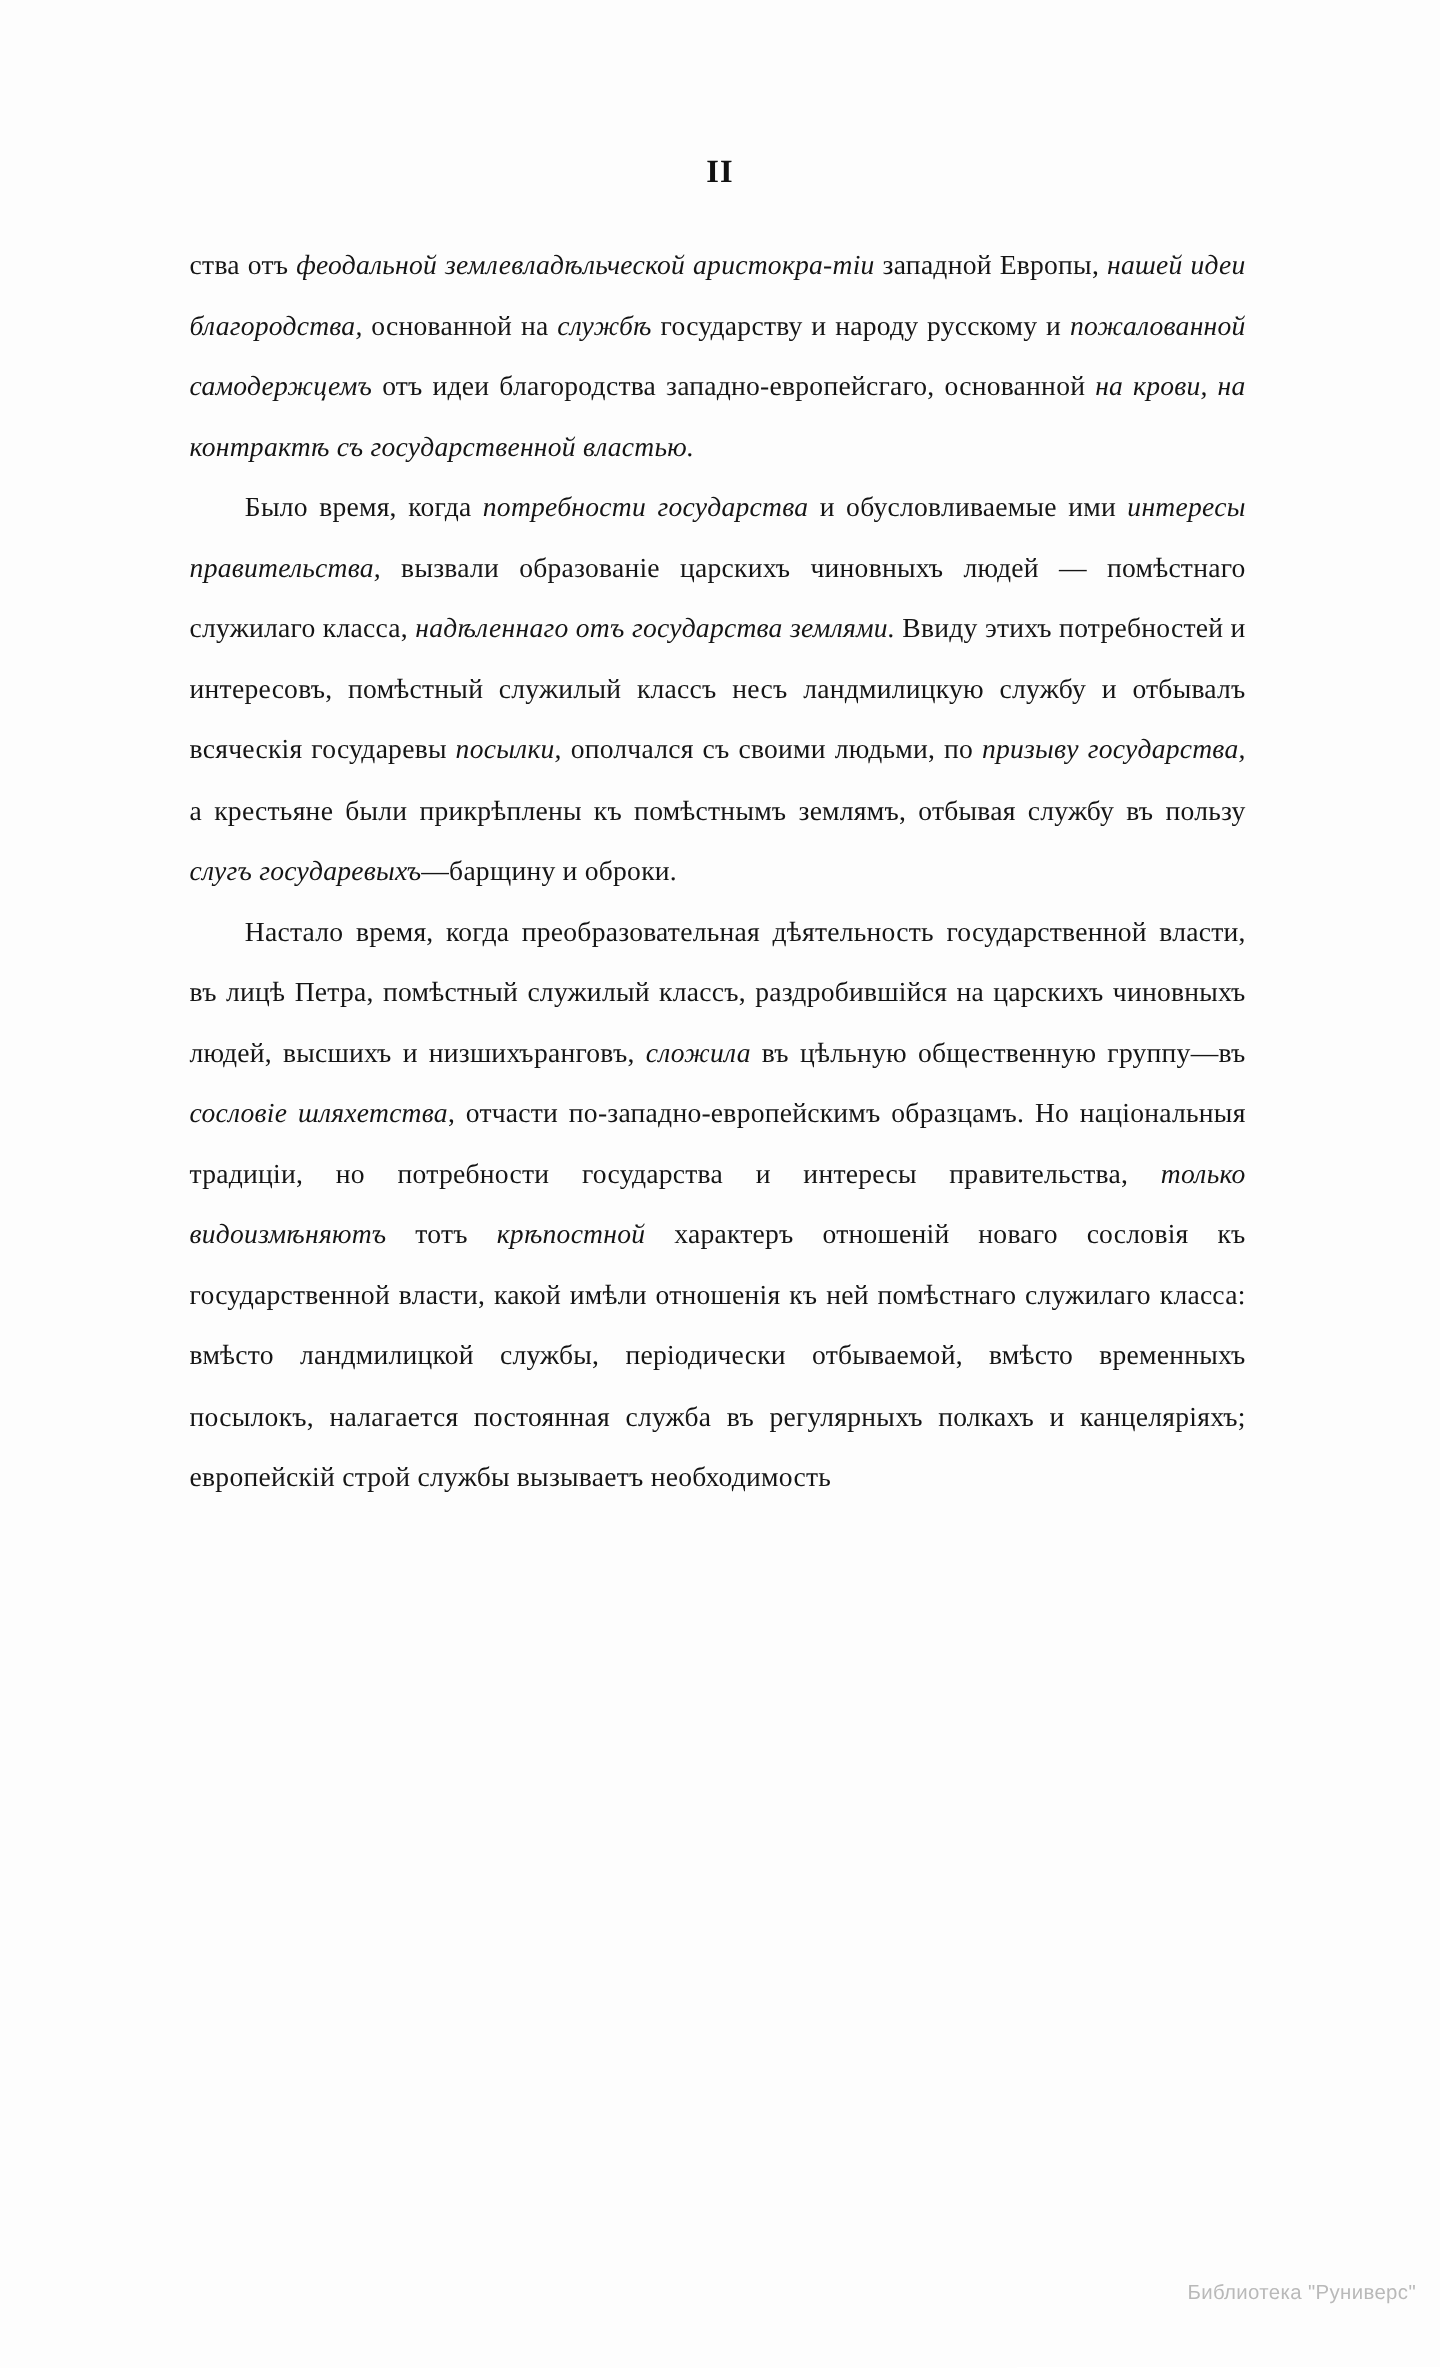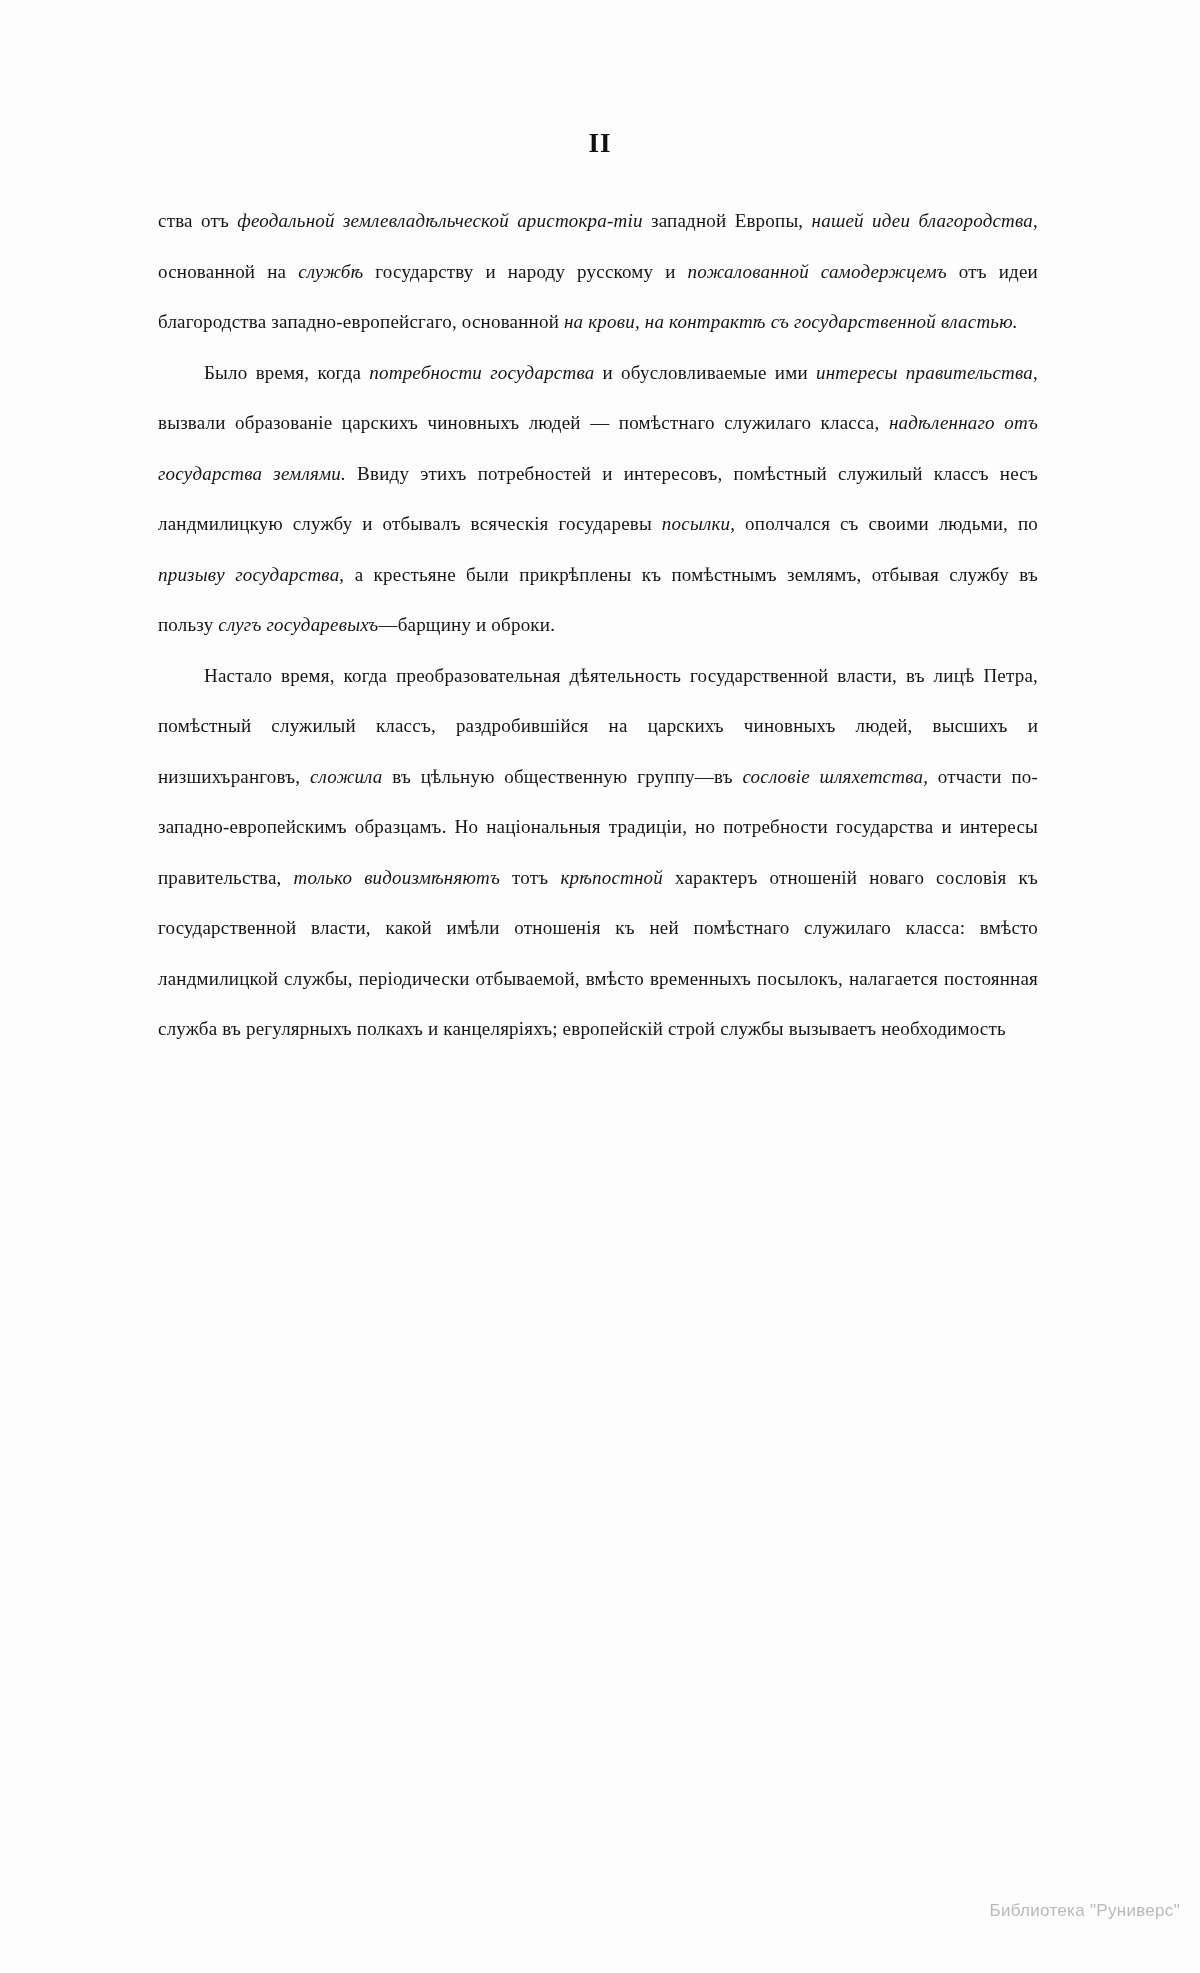--- a/index.html
+++ b/index.html
@@ -35,21 +35,21 @@
     color: #111;
   }
   .text-block {
     position: absolute;
     left: 158px;
     top: 196px;
     width: 880px;
   }
   p.para {
     margin: 0 0 0 0;
-    font-size: 19px;
+    font-size: 23px;
     line-height: 50.5px;
     text-align: justify;
     text-justify: inter-word;
     color: #151515;
     letter-spacing: 0.2px;
   }
   p.para.indent {
     text-indent: 46px;
   }
   p.para em {

